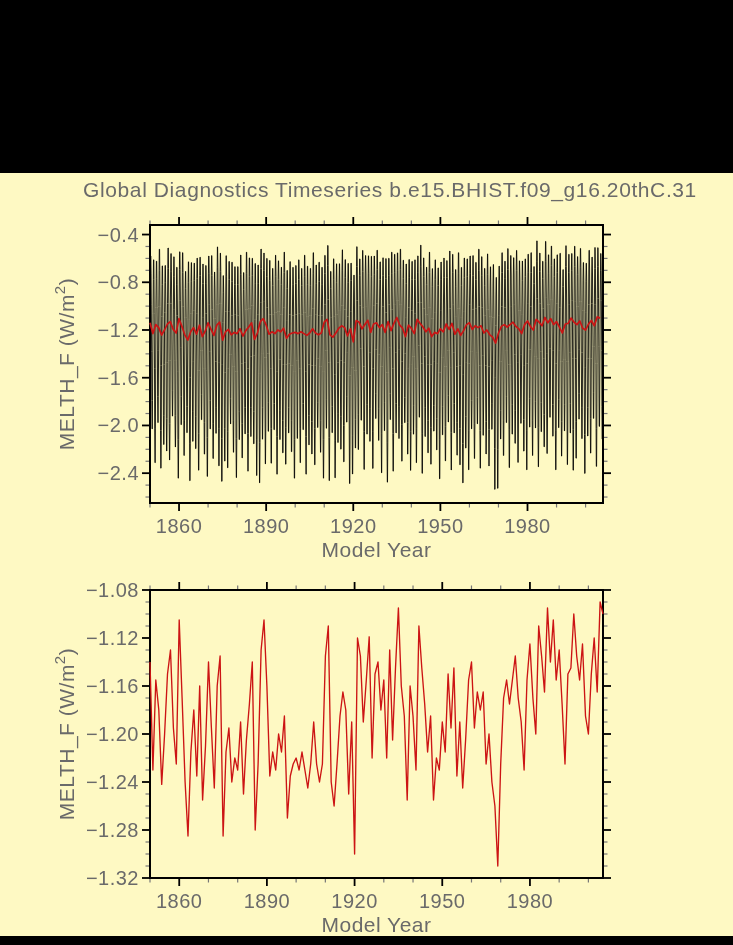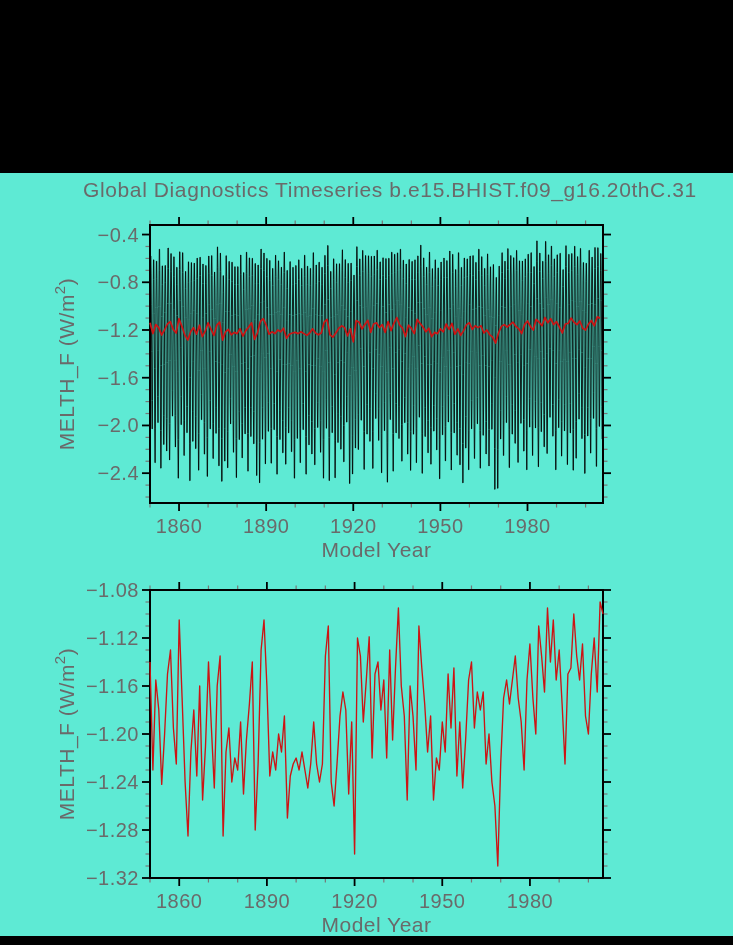--- a/index.html
+++ b/index.html
@@ -1,16 +1,16 @@
 <!DOCTYPE html>
 <html><head>
 <meta charset="utf-8">
 <style>
   html,body{margin:0;padding:0;background:#ffffff;}
-  #screen{position:relative;width:733px;height:945px;background:#5eead4;overflow:hidden;
+  #screen{position:relative;width:733px;height:945px;background:#fef9c3;overflow:hidden;
           font-family:"Liberation Sans",sans-serif;}
   .bar{position:absolute;left:0;width:733px;background:#000;}
   #topbar{top:0;height:173px;}
   #botbar{top:936px;height:9px;}
   #plot-title{position:absolute;top:178px;left:40px;width:700px;text-align:center;
               font-size:21px;letter-spacing:0.6px;color:#6a6a6a;white-space:nowrap;}
   svg.chart{position:absolute;left:0;width:733px;}
   #chart0{top:200px;height:360px;}
   #chart1{top:560px;height:380px;}
 </style>

